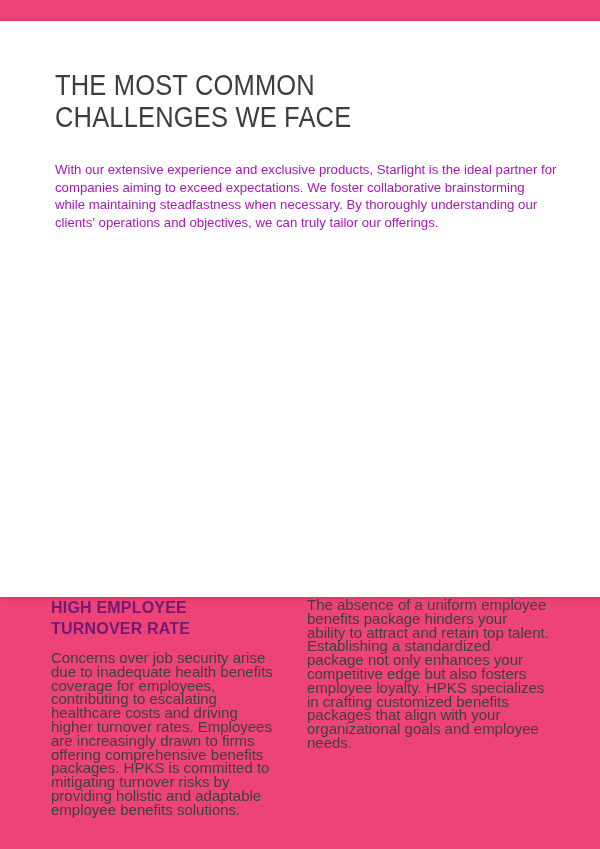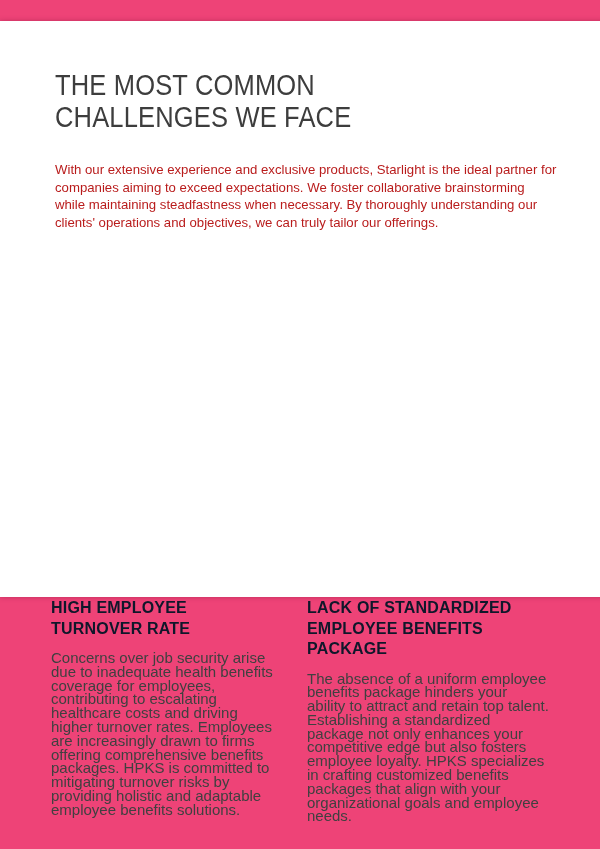--- a/index.html
+++ b/index.html
@@ -43,21 +43,21 @@
     transform-origin: left top;
   }
   .intro {
     position: absolute;
     left: 55px;
     top: 140px;
     width: 502px;
     margin: 0;
     font-size: 13.2px;
     line-height: 17.5px;
-    color: #b91c1c;
+    color: #a21caf;
   }
   .columns {
     position: absolute;
     left: 51px;
     top: 577px;
     display: flex;
     align-items: flex-start;
   }
   .column {
     display: block;
@@ -67,21 +67,21 @@
     margin-right: 32px;
   }
   .column.col-1 {
     width: 242px;
   }
   .column-heading {
     margin: 0 0 12px 0;
     font-size: 16px;
     font-weight: 700;
     line-height: 20.5px;
-    color: #0f172a;
+    color: #701a75;
     letter-spacing: 0.2px;
   }
   .col-0 .column-heading {
     max-width: 165px;
   }
   .column-body {
     margin: 0;
     font-size: 15px;
     line-height: 13.8px;
     color: #404040;
@@ -98,19 +98,18 @@
     <p class="intro">With our extensive experience and exclusive products, Starlight is the ideal partner for companies aiming to exceed expectations. We foster collaborative brainstorming while maintaining steadfastness when necessary. By thoroughly understanding our clients' operations and objectives, we can truly tailor our offerings.</p>
 
     <div class="columns">
 
       <div class="column col-0">
         <h2 class="column-heading">HIGH EMPLOYEE TURNOVER RATE</h2>
         <p class="column-body">Concerns over job security arise due to inadequate health benefits coverage for employees, contributing to escalating healthcare costs and driving higher turnover rates. Employees are increasingly drawn to firms offering comprehensive benefits packages. HPKS is committed to mitigating turnover risks by providing holistic and adaptable employee benefits solutions.</p>
       </div>
 
       <div class="column col-1">
-        <h2 class="column-heading">LACK OF STANDARDIZED EMPLOYEE BENEFITS PACKAGE</h2>
         <p class="column-body">The absence of a uniform employee benefits package hinders your ability to attract and retain top talent. Establishing a standardized package not only enhances your competitive edge but also fosters employee loyalty. HPKS specializes in crafting customized benefits packages that align with your organizational goals and employee needs.</p>
       </div>
 
     </div>
   </div>
 </div>
 
 </body></html>

